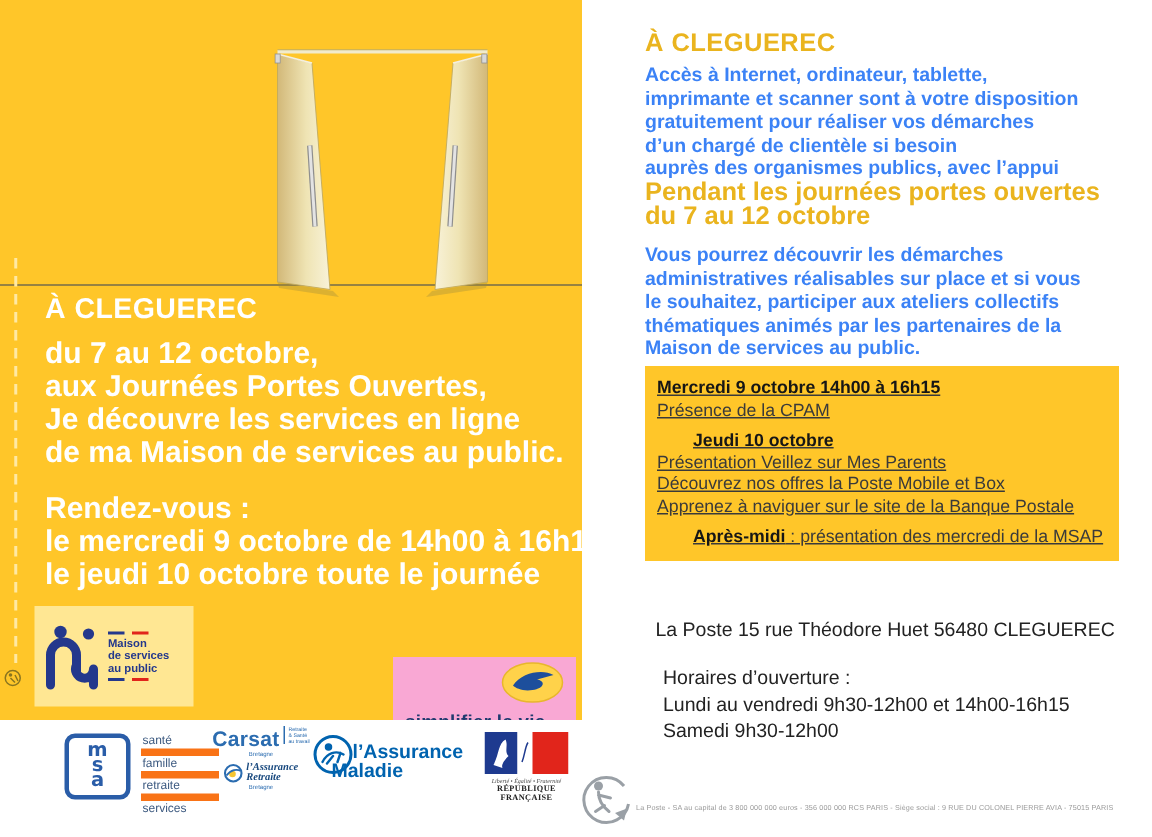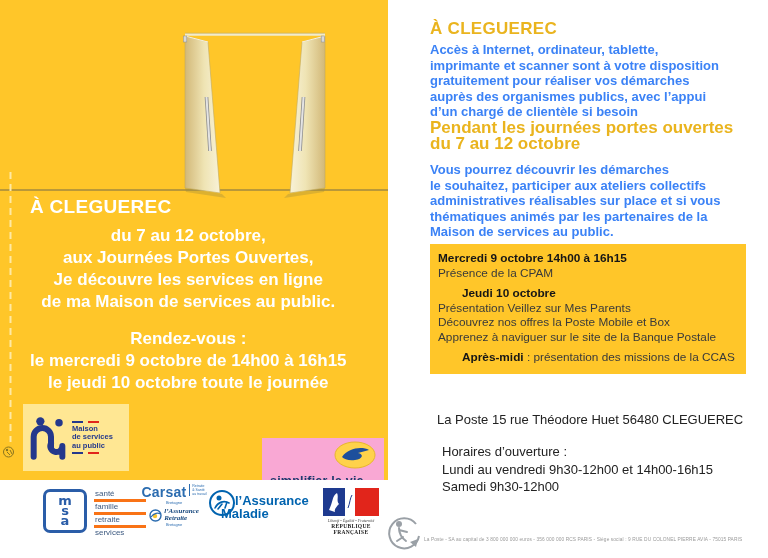--- a/index.html
+++ b/index.html
@@ -3,42 +3,42 @@
 <meta charset="utf-8">
 <style>
   html,body{margin:0;padding:0;background:#fff;}
   .stage{position:relative;width:768px;height:558px;background:#ffffff;overflow:hidden;
          font-family:"Liberation Sans",sans-serif;}
   
   .poster{position:absolute;left:0;top:0;width:388px;height:480px;background:#FFC629;}
   .poster svg.art{position:absolute;left:0;top:0;}
   .poster-text{position:absolute;left:30px;top:196px;color:#fff;font-weight:700;}
   .poster-head{font-size:19px;margin-bottom:7px;letter-spacing:.3px;}
-  .poster-line{font-size:17px;line-height:22px;white-space:nowrap;text-align:center;}
+  .poster-line{font-size:20px;line-height:22px;white-space:nowrap;}
   .poster-gap{height:15px;}
   
   .msap-block{position:absolute;left:23px;top:404px;width:106px;height:67px;background:#FFE793;
               display:flex;align-items:center;padding:0 4px;box-sizing:border-box;}
   .msap-txt{margin-left:5px;}
   .dashrow{display:flex;gap:5px;margin:2px 0;}
   .dash{display:inline-block;width:11px;height:2px;}
   .dash.navy{background:#24388C;}
   .dash.red{background:#E1251B;}
   .msap-line{font-size:7.5px;line-height:8.5px;font-weight:700;color:#24388C;}
   .lp-block{position:absolute;left:262px;top:406px;width:122px;height:57px;background:#f9a8d4;margin-top:32px;}
   .lp-oval{position:absolute;left:72px;top:3px;}
   .lp-tag{position:absolute;left:8px;bottom:7px;font-size:12.5px;font-weight:700;color:#1F3A6E;letter-spacing:.2px;}
   
   .partners{position:absolute;left:0;top:480px;width:388px;height:78px;background:#fff;}
   .msa{position:absolute;left:43px;top:9px;display:flex;align-items:flex-start;}
   .msa-box{width:38px;height:38px;border:3px solid #2A5DA8;border-radius:7px;display:flex;flex-direction:column;
            align-items:center;justify-content:center;color:#2A5DA8;font-weight:700;font-size:13px;line-height:10px;
            font-family:"DejaVu Sans",sans-serif;}
   .msa-col{margin-left:7px;width:52px;}
-  .msa-col div{font-size:8px;line-height:10px;color:#3D5A80;border-bottom:3px solid #f97316;padding:0 1px;}
+  .msa-col div{font-size:8px;line-height:10px;color:#3D5A80;border-bottom:5px solid #f97316;padding:0 1px;}
   .msa-col div:last-child{border-bottom:none;}
   .carsat{position:absolute;left:138px;top:4px;width:72px;text-align:center;}
   .carsat-row{display:flex;align-items:flex-start;justify-content:center;}
   .carsat-name{font-size:14px;font-weight:700;color:#2B6CB0;letter-spacing:.2px;}
   .carsat-tiny{margin-left:3px;border-left:1px solid #2B6CB0;padding-left:2px;text-align:left;}
   .carsat-tiny div{font-size:3.5px;line-height:4px;color:#2B6CB0;}
   .tinyreg{font-size:4px;color:#2B6CB0;line-height:5px;}
   .aretraite{display:flex;align-items:center;justify-content:center;margin-top:3px;}
   .aretraite-txt{text-align:left;margin-left:2px;font-family:"Liberation Serif",serif;font-style:italic;
                  font-weight:700;color:#16477D;font-size:7px;line-height:7px;}
@@ -49,21 +49,21 @@
   .rf-flag{width:56px;height:28px;margin:0 auto;display:flex;}
   .rf-motto{font-size:4px;color:#444;font-family:"Liberation Serif",serif;font-style:italic;margin-top:2px;}
   .rf-name{font-size:5.5px;font-weight:700;color:#222;font-family:"Liberation Serif",serif;letter-spacing:.3px;}
   
   .rcol{position:absolute;left:430px;top:0;width:330px;}
   .r-head{position:absolute;left:0;top:19px;color:#EAB41E;font-size:17px;font-weight:700;letter-spacing:.3px;}
   .gray-par{position:absolute;left:0;color:#3b82f6;font-weight:700;font-size:13px;line-height:15.5px;}
   .gray-par div{white-space:nowrap;}
   .gold-par{position:absolute;left:0;top:120px;color:#EAB41E;font-weight:700;font-size:17px;line-height:16px;}
   .ybox{position:absolute;left:0;top:244px;width:304px;background:#FFC629;padding:7px 4px 9px 8px;}
-  .sch-line{font-size:11.8px;line-height:14.5px;color:#3A3A3A;white-space:nowrap;}
+  .sch-line{font-size:11.8px;line-height:14.5px;color:#3A3A3A;white-space:nowrap;text-decoration:underline;}
   .sch-line b{color:#161616;}
   .sch-line.mt{margin-top:6px;margin-left:24px;}
   .addr{position:absolute;left:7px;top:412px;font-size:13px;color:#222;}
   .hours{position:absolute;left:12px;top:443px;font-size:13px;line-height:17.5px;color:#222;}
   .legal{position:absolute;left:-6px;top:537px;font-size:4.8px;color:#9a9a9a;white-space:nowrap;letter-spacing:.1px;}
   .triman{position:absolute;left:386px;top:514px;}
 </style>
 </head>
 <body>
 
@@ -231,45 +231,45 @@
   </div>
 
   <div class="rcol">
 
     <div class="r-head">À CLEGUEREC</div>
 
     <div class="gray-par" style="top:42px">
       <div>Accès à Internet, ordinateur, tablette,</div>
       <div>imprimante  et scanner sont à votre disposition</div>
       <div>gratuitement pour réaliser vos démarches</div>
+      <div>d’un chargé de clientèle si besoin</div>
       <div>auprès des organismes publics, avec l’appui</div>
-      <div>d’un chargé de clientèle si besoin</div>
     </div>
 
     <div class="gold-par">
       <div>Pendant les journées portes ouvertes</div>
       <div>du 7 au 12 octobre</div>
     </div>
 
     <div class="gray-par" style="top:162px">
       <div>Vous pourrez découvrir les démarches</div>
+      <div>administratives réalisables sur place et si vous</div>
       <div>le souhaitez, participer  aux ateliers collectifs</div>
-      <div>administratives réalisables sur place et si vous</div>
       <div>thématiques animés par les partenaires de la</div>
       <div>Maison de services au public.</div>
     </div>
 
     <div class="ybox">
       <div class="sch-line"><b>Mercredi 9 octobre 14h00 à 16h15</b><span></span></div>
       <div class="sch-line"><b></b><span>Présence de la CPAM</span></div>
       <div class="sch-line mt"><b>Jeudi 10 octobre</b><span></span></div>
       <div class="sch-line"><b></b><span>Présentation Veillez sur Mes Parents</span></div>
       <div class="sch-line"><b></b><span>Découvrez nos offres la Poste Mobile et Box</span></div>
       <div class="sch-line"><b></b><span>Apprenez à naviguer sur le site de la Banque Postale</span></div>
-      <div class="sch-line mt"><b>Après-midi</b><span> : présentation des missions de la CCAS</span></div>
+      <div class="sch-line mt"><b>Après-midi</b><span> : présentation des mercredi de la MSAP</span></div>
     </div>
 
     <div class="addr">La Poste 15 rue Théodore Huet 56480 CLEGUEREC</div>
 
     <div class="hours">
       <div>Horaires d’ouverture :</div>
       <div>Lundi au vendredi 9h30-12h00 et 14h00-16h15</div>
       <div>Samedi 9h30-12h00</div>
     </div>
 

